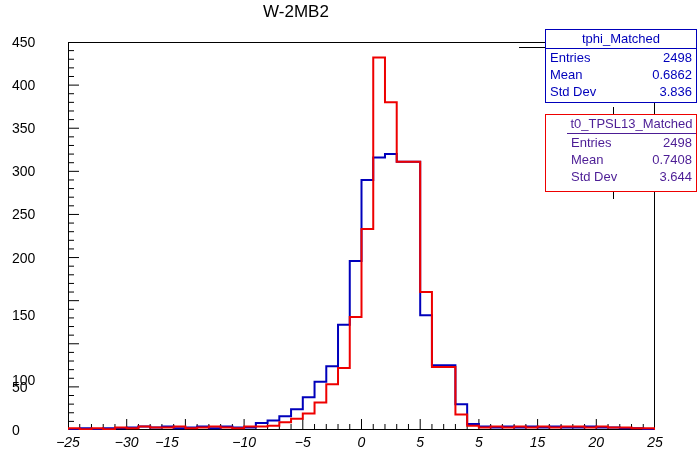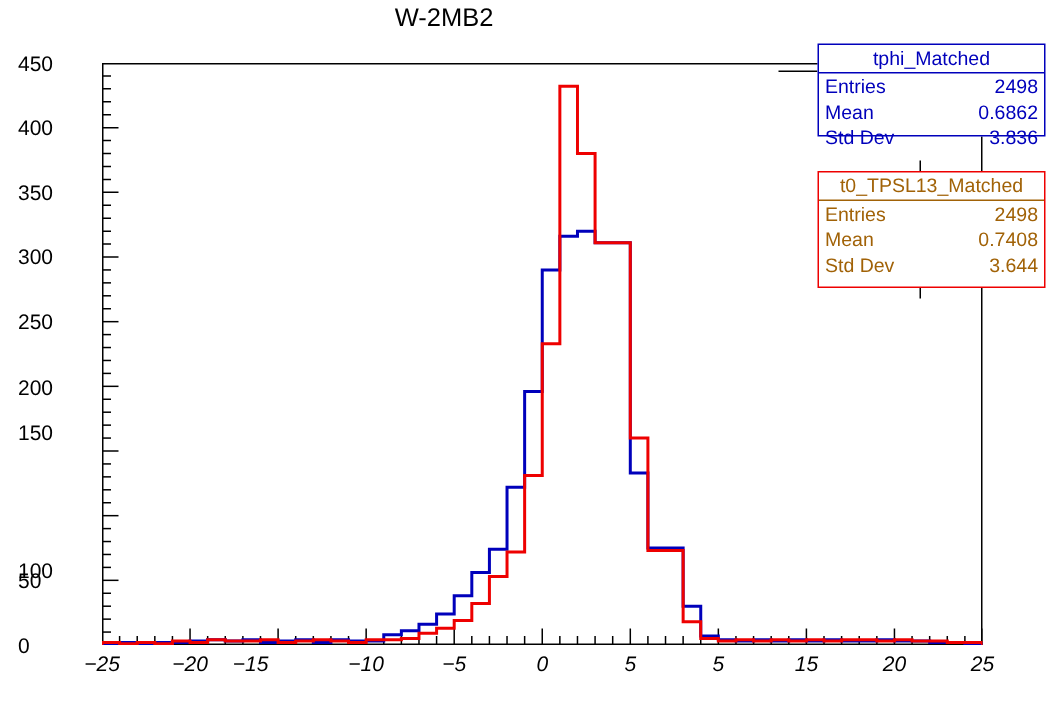--- a/index.html
+++ b/index.html
@@ -29,48 +29,48 @@
 
   
   .statbox{position:absolute;box-sizing:border-box;background:#ffffff;
            font-size:13px;line-height:1.0;}
   .statbox .sbtitle{text-align:center;padding:2px 0 3px;
                     border-bottom:1px solid currentColor;}
   .statbox .sbrow{display:flex;justify-content:space-between;
                   padding:2px 4px 2px 4px;}
   .statbox .sbrow span:first-child{text-align:center;}
   .statbox .sbrow span:last-child{text-align:right;}
-  #stats-tphi{left:545px;top:29px;width:152px;height:62px;
+  #stats-tphi{left:545px;top:29px;width:152px;height:74px;
               border:1px solid #0000bb;color:#0000bb;}
   #stats-t0{left:545px;top:114px;width:152px;height:78px;
-            border:1px solid #ee0000;color:#a16207;}
+            border:1px solid #ee0000;color:#4c1d95;padding-left:21px;}
   .sbleader{position:absolute;background:#000;}
 </style>
 </head>
 <body>
 
 <div id="canvas">
 
   <div id="title">W-2MB2</div>
 
   <div id="ylabels">
       <div class="ylab" style="top: 430px;">0</div>
       <div class="ylab" style="top: 386.889px;">50</div>
       <div class="ylab" style="top: 343.778px; margin-top: 36px;">100</div>
-      <div class="ylab" style="top: 288px;">150</div>
+      <div class="ylab" style="top: 315px;">150</div>
       <div class="ylab" style="top: 257.556px;">200</div>
       <div class="ylab" style="top: 214.444px;">250</div>
       <div class="ylab" style="top: 171.333px;">300</div>
       <div class="ylab" style="top: 128.222px;">350</div>
       <div class="ylab" style="top: 85.1111px;">400</div>
       <div class="ylab" style="top: 42px;">450</div>
     </div>
   <div id="xlabels">
       <div class="xlab" style="left: 68px;">−25</div>
-      <div class="xlab" style="left: 126.7px;">−20</div>
+      <div class="xlab" style="left: 126.7px;">−30</div>
       <div class="xlab" style="left: 167px;">−15</div>
       <div class="xlab" style="left: 244.1px;">−10</div>
       <div class="xlab" style="left: 302.8px;">−5</div>
       <div class="xlab" style="left: 361.5px;">0</div>
       <div class="xlab" style="left: 420.2px;">5</div>
       <div class="xlab" style="left: 478.9px;">5</div>
       <div class="xlab" style="left: 537.6px;">15</div>
       <div class="xlab" style="left: 596.3px;">20</div>
       <div class="xlab" style="left: 655px;">25</div>
     </div>

